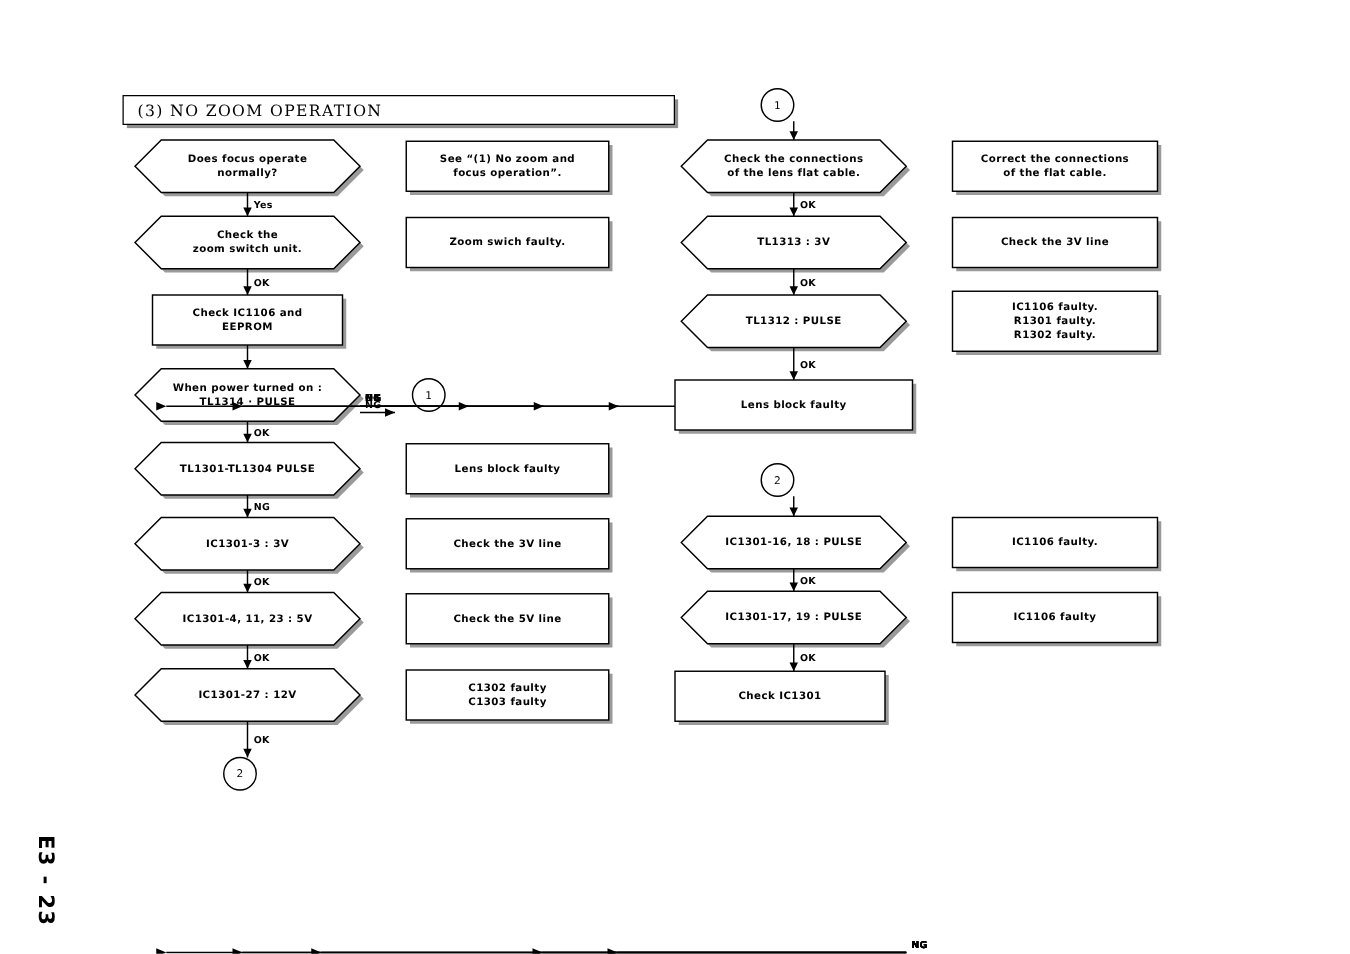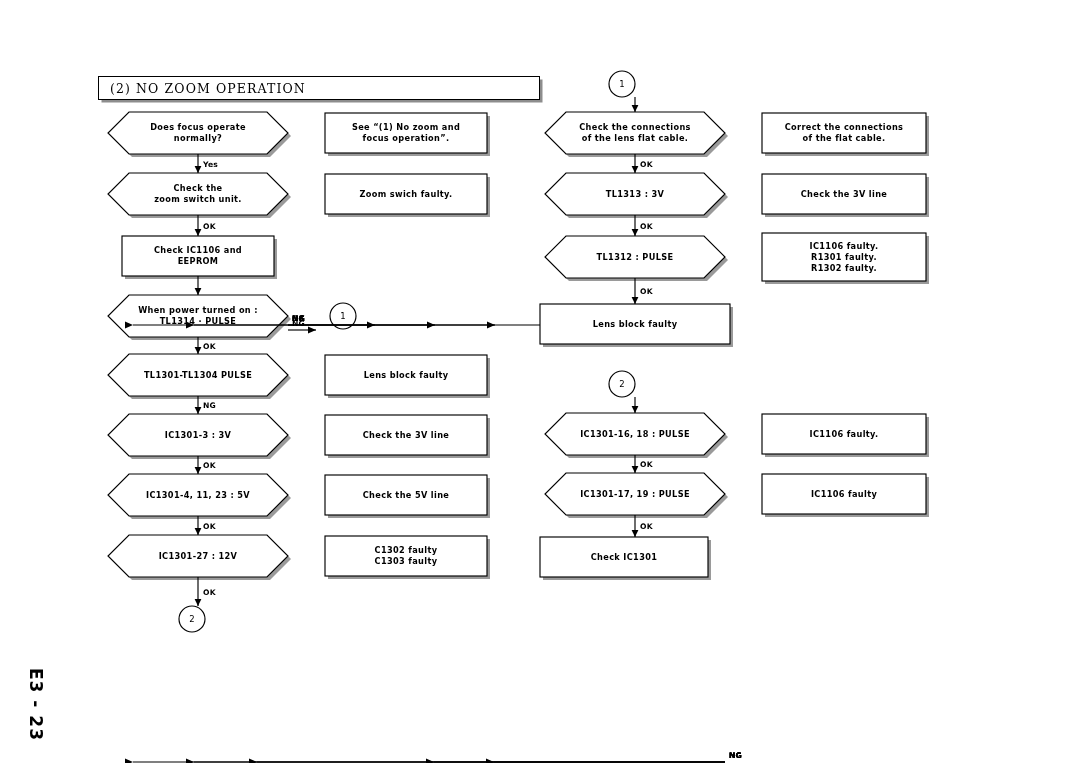--- a/index.html
+++ b/index.html
@@ -93,21 +93,21 @@
     transform-origin: left top;
     transform: rotate(90deg);
   }
 </style>
 </head>
 <body>
 
 <div id="page">
 
   <div class="title-box" id="titleBox" style="left: 98px; top: 76px; width: 442px; height: 24px;">
-    <span>(2) NO  ZOOM  OPERATION</span>
+    <span>(3) NO  ZOOM  OPERATION</span>
   </div>
 
   <svg id="flow" viewBox="0 0 1080 763" xmlns="http://www.w3.org/2000/svg">
       <polygon points="132.0,115.0 270.0,115.0 291.0,136.0 270.0,157.0 132.0,157.0 111.0,136.0" class="shadow"></polygon>
       <polygon points="129.0,112.0 267.0,112.0 288.0,133.0 267.0,154.0 129.0,154.0 108.0,133.0" class="shape"></polygon>
       <text x="198" y="127.5" class="node-text">Does focus operate</text>
       <text x="198" y="138.5" class="node-text">normally?</text>
       <line x1="198" y1="154" x2="198" y2="173" class="link"></line>
       <polygon points="194.6,166 201.4,166 198,173" fill="#000"></polygon>
       <text x="203" y="166.5" class="edge-label">Yes</text>

